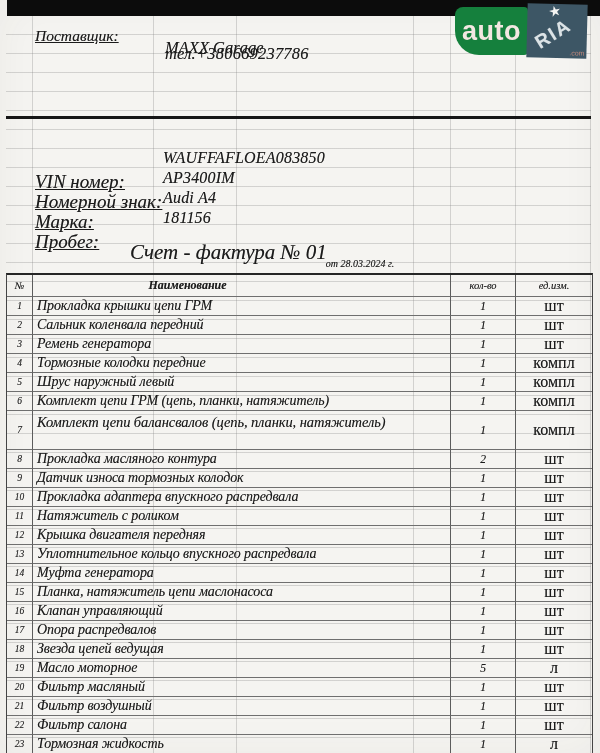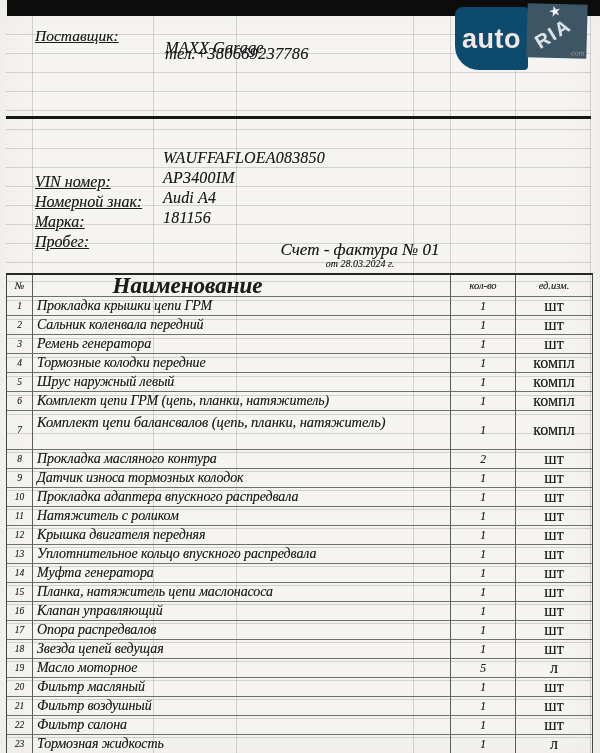--- a/index.html
+++ b/index.html
@@ -17,21 +17,21 @@
     background-image: repeating-linear-gradient(
       to bottom,
       rgba(130,130,130,0) 0px, rgba(130,130,130,0) 18px,
       rgba(130,130,130,0.30) 18px, rgba(130,130,130,0.30) 19px);
   }
   .vline { position:absolute; top:0; width:1px; height:100%; background:rgba(130,130,130,0.30); }
 
   
   .topbar { left:7px; top:0; width:593px; height:16px; background:#0c0c0c; }
   .logo-auto {
-    left:455px; top:7px; width:73px; height:63px; background:#0c4a6e;
+    left:455px; top:7px; width:73px; height:48px; background:#15803d;
     border-radius:8px 4px 4px 24px;
     display:flex; align-items:center; justify-content:center;
   }
   .logo-auto span {
     font-family:"Liberation Sans", sans-serif; font-weight:700;
     font-size:27px; color:#f3e7e2; letter-spacing:0.5px; margin-top:1px;
   }
   .logo-ria {
     left:527px; top:4px; width:60px; height:54px; background:#3d5665;
     transform:rotate(1.5deg);
@@ -61,46 +61,46 @@
   
   .supplier-label { left:35px; top:27px; font-size:15.5px; }
   .supplier-name  { left:165px; top:38px; font-size:16.5px; }
   .supplier-phone { left:165px; top:44px; font-size:16.5px; letter-spacing:0.2px; }
 
   .thick-divider { left:6px; top:116px; width:585px; height:3px; background:#161616; }
 
   
   .vehicle-rows { left:35px; top:148px; width:420px; }
   .vehicle-row { display:flex; height:20px; align-items:center; }
-  .vehicle-row .vlabel { width:128px; font-size:16px;margin-top:47px; }
+  .vehicle-row .vlabel { width:128px; font-size:19px;margin-top:47px; }
   .vehicle-row .vvalue { font-size:16px; letter-spacing:0.2px; }
 
   
-  .doc-title { left:130px; top:240px; width:460px; text-align:center; font-size:17px; }
+  .doc-title { left:130px; top:240px; width:460px; text-align:left; font-size:21px; }
   .doc-date  { left:130px; top:258px; width:460px; text-align:center; font-size:10px; }
 
   
   .items-table {
     left:6px; top:273px; width:585px;
     border-left:1px solid #454545; border-right:1px solid #454545;
     border-top:2px solid #262626; border-bottom:2px solid #2e2e2e;
   }
   .trow { display:grid; grid-template-columns:26px 418px 65px 76px; }
   .thead { height:21px; }
   .thead .cell { border-top:none; }
   .row { height:19px; }
   .row.tall { height:39px; }
   .cell {
     border-top:1px solid #6f6f6f;
     display:flex; align-items:center; overflow:hidden; white-space:nowrap;
   }
   .cell.cr { border-right:1px solid #5c5c5c; }
   .thead .cell { border-top:none; border-bottom:0; }
   .thead .h-num  { justify-content:center; font-style:italic; font-size:10px; }
-  .thead .h-name { justify-content:center; font-style:italic; font-weight:700; font-size:23px; padding-right:108px; }
+  .thead .h-name { justify-content:center; font-style:italic; font-weight:700; font-size:12px; padding-right:108px; }
   .thead .h-qty, .thead .h-unit { justify-content:center; font-style:italic; font-size:10.5px; color:#222; }
   .c-num  { justify-content:center; font-style:italic; font-size:9.5px; color:#2a2a2a; }
   .c-name { font-style:italic; font-size:14px; padding-left:4px; letter-spacing:-0.1px; }
   .row.tall .c-name { align-items:flex-start; padding-top:3px; font-size:14.5px; }
   .c-qty  { justify-content:center; font-style:italic; font-size:11.5px; }
   .c-unit { justify-content:center; font-size:16px; }
 </style>
 </head>
 <body>
 

